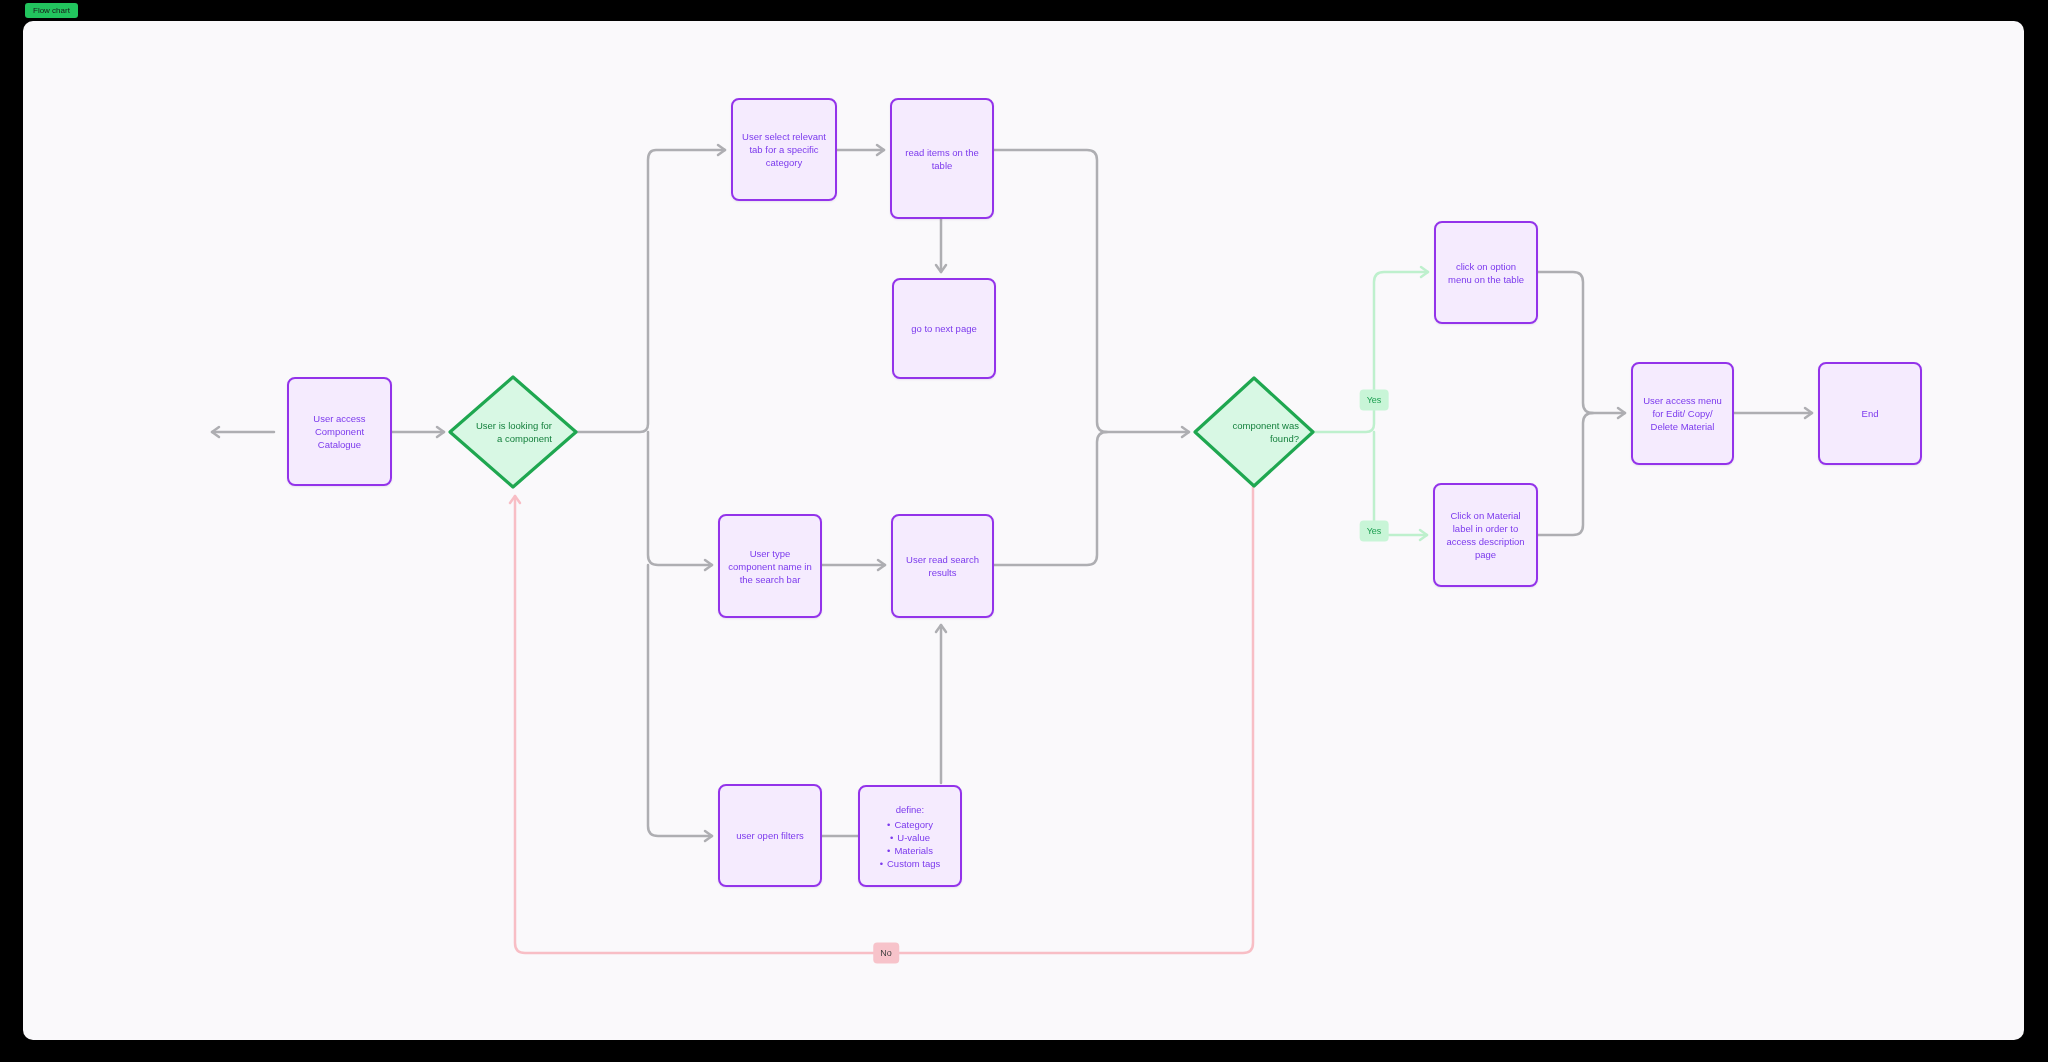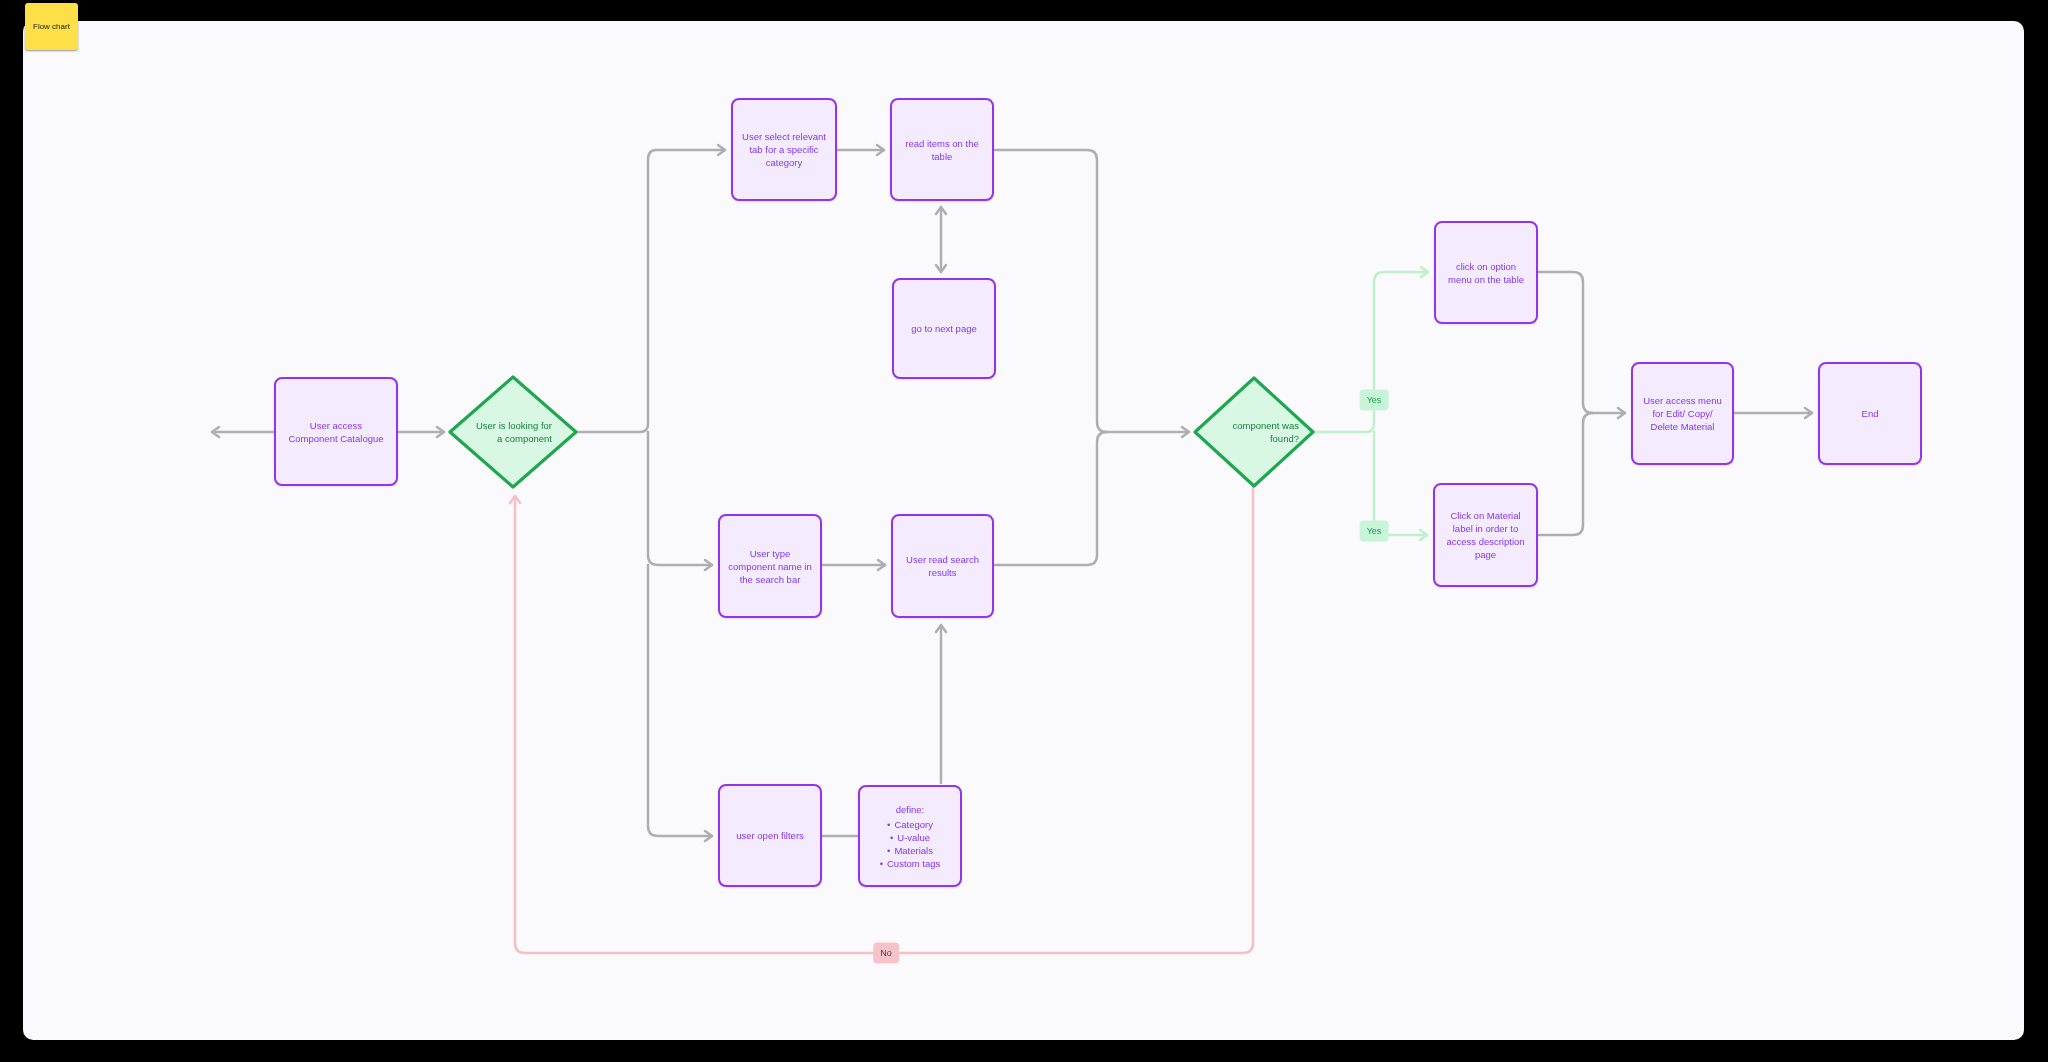--- a/index.html
+++ b/index.html
@@ -1,20 +1,20 @@
 <!DOCTYPE html>
 <html><head>
 <meta charset="utf-8">
 <style>
   html,body{margin:0;padding:0;background:#000;width:2048px;height:1062px;overflow:hidden;
     font-family:"Liberation Sans", sans-serif;}
   .stage{position:relative;width:2048px;height:1062px;background:#000;}
   .canvas{position:absolute;left:23px;top:21px;width:2001px;height:1019px;background:#FAF9FB;
     border-radius:10px;z-index:0;}
-  .tab{position:absolute;left:25px;top:3px;background:#fde047;border-radius:3px;padding:19px 8px;
+  .tab{position:absolute;left:25px;top:3px;background:#22c55e;border-radius:3px;padding:3px 8px;
     font-size:8px;color:#1a1a1a;z-index:5;box-shadow:0 1px 2px rgba(0,0,0,.4);}
   svg.connectors{position:absolute;left:0;top:0;width:2048px;height:1062px;z-index:1;}
   .node{position:absolute;z-index:2;background:#F5EBFE;border:2.5px solid #9333EA;border-radius:8px;
     color:#7C3AED;font-size:9.5px;line-height:13px;display:flex;align-items:center;justify-content:center;
     text-align:center;padding:8px;box-sizing:border-box;box-shadow:0 1px 2px rgba(80,30,140,.10);}
   .diamond-label{position:absolute;z-index:2;color:#15803D;font-size:9.5px;line-height:13px;
     text-align:right;transform:translate(-50%,-50%);pointer-events:none;}
   .badge{position:absolute;z-index:3;transform:translate(-50%,-50%);font-size:9px;line-height:1;
     padding:6px 7px;border-radius:4px;}
   .badge.yes{background:#C8F5D7;color:#1A9E4F;margin-top:47px;}
@@ -68,29 +68,29 @@
       <path d="M 1374 432 L 1374 525 Q 1374 535 1384 535 L 1427 535" marker-end="url(#arrow-green)"></path>
     </g>
 
     <path d="M 1253 487 L 1253 943 Q 1253 953 1243 953 L 525 953 Q 515 953 515 943 L 515 496" fill="none" stroke="#F8BEC5" stroke-width="2.5" stroke-linecap="round" marker-end="url(#arrow-pink)"></path>
 
     <polygon points="450,432 513,377 576,432 513,487" fill="#D8F8E4" stroke="#1FA750" stroke-width="3.2" stroke-linejoin="round"></polygon>
     <polygon points="1195,432 1254,378 1313,432 1254,486" fill="#D8F8E4" stroke="#1FA750" stroke-width="3.2" stroke-linejoin="round"></polygon>
   </svg>
 
 
-  <div class="node" style="left:274px;top:377px;width:124px;height:109px">
+  <div class="node" style="left:287px;top:377px;width:105px;height:109px">
     <span>User access Component Catalogue</span>
   </div>
 
   <div class="node" style="left:731px;top:98px;width:106px;height:103px">
     <span>User select relevant tab for a specific category</span>
   </div>
 
-  <div class="node" style="left:890px;top:98px;width:104px;height:103px">
+  <div class="node" style="left:890px;top:98px;width:104px;height:121px">
     <span>read items on the table</span>
   </div>
 
   <div class="node" style="left:892px;top:278px;width:104px;height:101px">
     <span>go to next page</span>
   </div>
 
   <div class="node" style="left:718px;top:514px;width:104px;height:104px">
     <span>User type component name in the search bar</span>
   </div>

